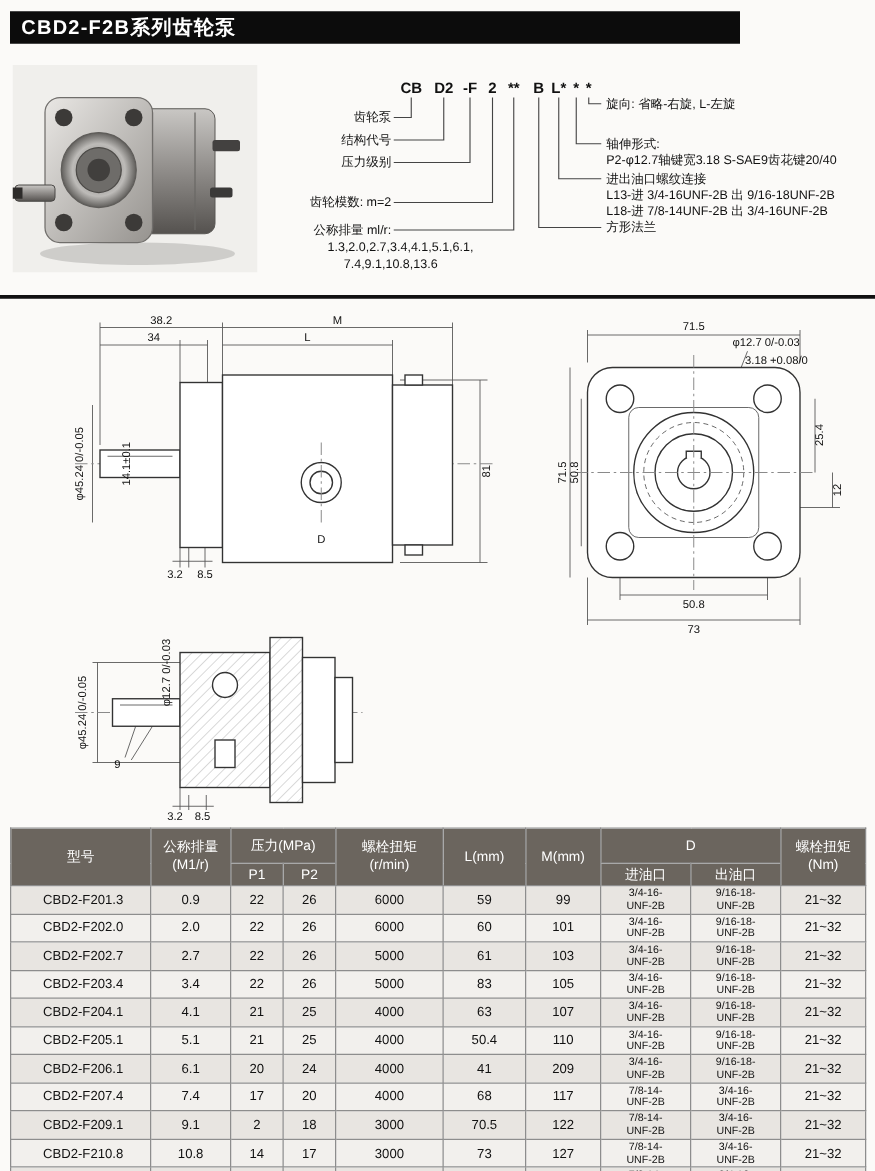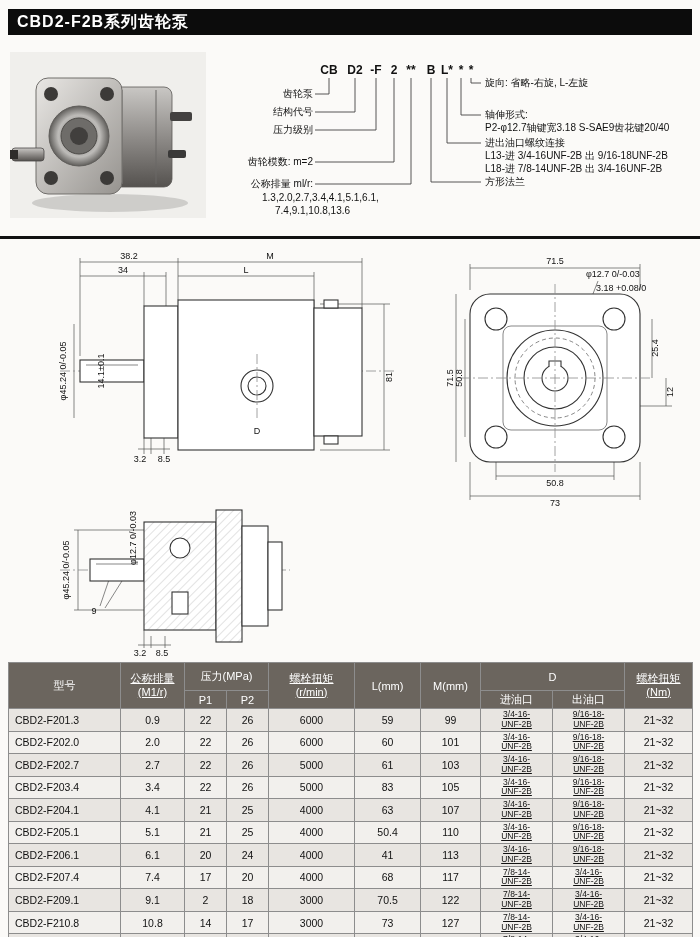--- a/index.html
+++ b/index.html
@@ -1,20 +1,20 @@
 <!DOCTYPE html>
 <html><head>
 <meta charset="utf-8">
 <style>
   * { margin:0; padding:0; box-sizing:border-box; }
   html,body { width:700px; height:937px; }
   body { position:relative; background:#fbfaf8; font-family:"Liberation Sans", sans-serif; color:#111; }
   .page { position:absolute; inset:0; overflow:hidden; }
 
-  .title-bar { position:absolute; left:8px; top:9px; width:684px; height:26px; background:#0c0c0c;
+  .title-bar { position:absolute; left:8px; top:9px; width:584px; height:26px; background:#0c0c0c;
     color:#fff; display:flex; align-items:center; padding-left:9px; font-size:16px; font-weight:bold; letter-spacing:1px; }
 
   .photo { position:absolute; left:10px; top:52px; }
   .model-code { position:absolute; left:235px; top:58px; }
   .sep { position:absolute; left:0; top:236px; width:700px; height:3px; background:#111; }
 
   .dwg { position:absolute; }
   .dwg.side { left:52px; top:246px; }
   .dwg.front { left:446px; top:250px; }
   .dwg.section { left:52px; top:496px; }
@@ -28,23 +28,23 @@
   .codeline { fill:none; stroke:#444; stroke-width:0.9; }
 
   .spec-wrap { position:absolute; left:8px; top:662px; }
   table.spec { border-collapse:collapse; table-layout:fixed; width:684px; }
   table.spec th, table.spec td { border:1px solid #8d8d8d; text-align:center; padding:1px 2px; overflow:hidden; }
   table.spec thead th { background:#6b655e; color:#fff; font-weight:normal; font-size:11px; }
   table.spec thead tr:first-child { height:28px; }
   table.spec thead tr:last-child { height:18px; }
   table.spec tbody td { height:20px; font-size:10.5px; background:#f2f0ed; }
   table.spec tbody tr:nth-child(odd) td { background:#e8e5e1; }
-  table.spec td.model-cell { text-align:left; padding-left:6px; }
-  table.spec td.port-cell { font-size:8.5px; line-height:1.15; white-space:pre-line;text-decoration:underline; }
-  .pre { white-space:pre-line; line-height:1.25;text-decoration:underline; }
+  table.spec td.model-cell { text-align:center; padding-left:6px; }
+  table.spec td.port-cell { font-size:8.5px; line-height:1.15; white-space:pre-line; }
+  .pre { white-space:pre-line; line-height:1.25; }
 </style>
 </head>
 <body>
 
 <div class="page">
 
   <div class="title-bar">
     <span>CBD2-F2B系列齿轮泵</span>
   </div>
 
@@ -391,21 +391,21 @@
 UNF-2B</td>
             <td>21~32</td>
           </tr>
           <tr>
             <td class="model-cell">CBD2-F206.1</td>
             <td>6.1</td>
             <td>20</td>
             <td>24</td>
             <td>4000</td>
             <td>41</td>
-            <td>113</td>
+            <td>209</td>
             <td class="port-cell">3/4-16-
 UNF-2B</td>
             <td class="port-cell">9/16-18-
 UNF-2B</td>
             <td>21~32</td>
           </tr>
           <tr>
             <td class="model-cell">CBD2-F207.4</td>
             <td>7.4</td>
             <td>17</td>

